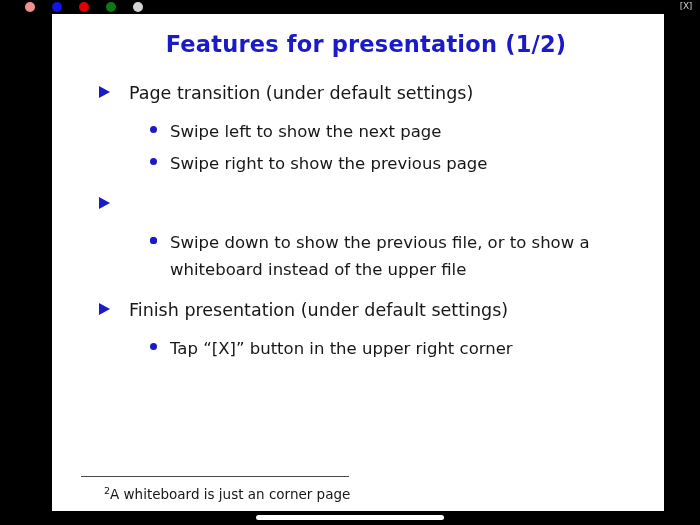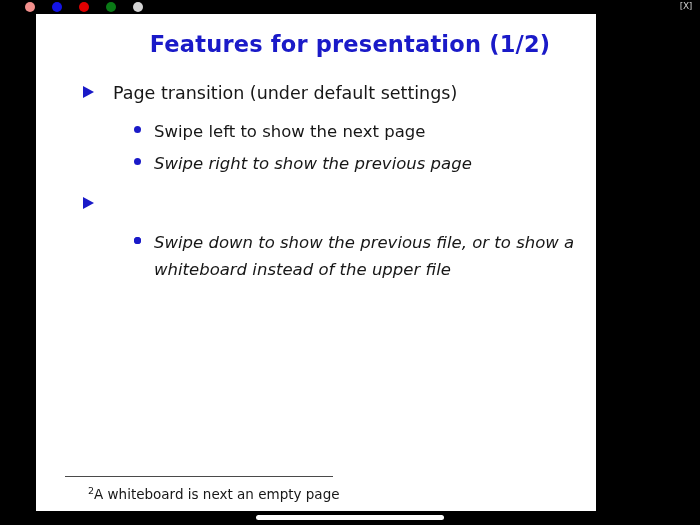--- a/index.html
+++ b/index.html
@@ -49,23 +49,23 @@
     color: #cfcfcf;
     font-size: 9px;
     line-height: 14px;
     font-family: "DejaVu Sans", sans-serif;
     letter-spacing: -0.3px;
   }
 
   
   #slide {
     position: absolute;
-    left: 36px;
+    left: 52px;
     top: 14px;
-    width: 560px;
+    width: 612px;
     height: 497px;
     background: #ffffff;
   }
 
   #slide-title {
     position: absolute;
     left: 0; top: 17px;
     width: 628px;
     text-align: center;
     color: #1a1ac8;
@@ -129,21 +129,21 @@
     color: #171717;
     line-height: 27px;
     font-family: "DejaVu Sans", sans-serif;
   }
   .l2-text sup {
     font-size: 10.5px;
     vertical-align: super;
     line-height: 0;
   }
 
-  .gap-after { margin-bottom: 14px; font-style: italic; }
+  .gap-after { margin-bottom: 14px; }
 
   
   #footnote-area {
     position: absolute;
     left: 0;
     bottom: 6px;
     width: 628px;
   }
   #footnote-rule {
     position: absolute;
@@ -225,25 +225,37 @@
           <div class="l2-row">
             <span class="l2-marker"></span>
           </div>
           <div class="l2-row gap-after">
             <span class="l2-marker"></span>
             <span class="l2-text">Swipe down to show the previous file, or to show a whiteboard instead of the upper file</span>
           </div>
         </div>
       </div>
 
+      <div class="l1-block">
+        <div class="l1-row">
+          <span class="l1-marker"></span>
+          <span class="l1-text">Finish presentation (under default settings)</span>
+        </div>
+        <div class="l2-list">
+          <div class="l2-row">
+            <span class="l2-marker"></span>
+            <span class="l2-text">Tap “[X]” button in the upper right corner</span>
+          </div>
+        </div>
+      </div>
 
     </div>
 
     <div id="footnote-area">
       <div id="footnote-rule"></div>
-      <div id="footnote-text"><sup>2</sup><span>A whiteboard is next an empty page</span></div>
+      <div id="footnote-text"><sup>2</sup><span>A whiteboard is just an corner page</span></div>
     </div>
 
   </div>
 
   <div id="home-indicator"></div>
 
 </div>
 
 </body></html>

